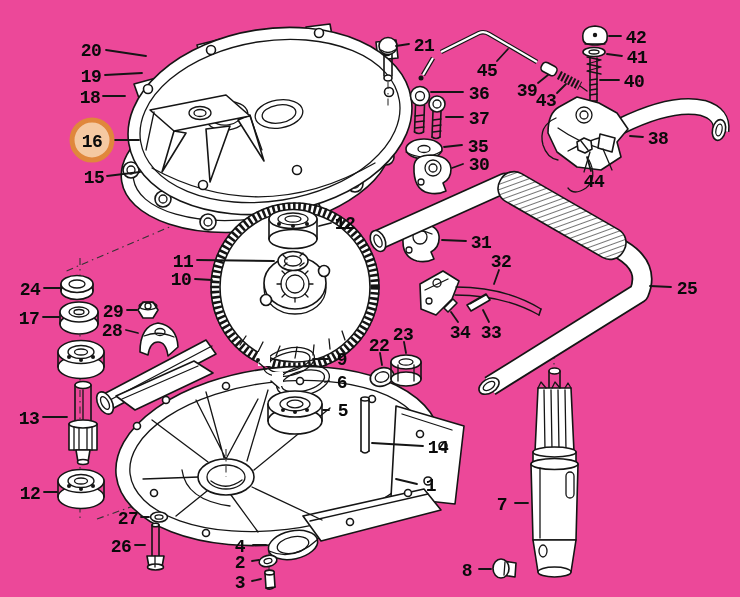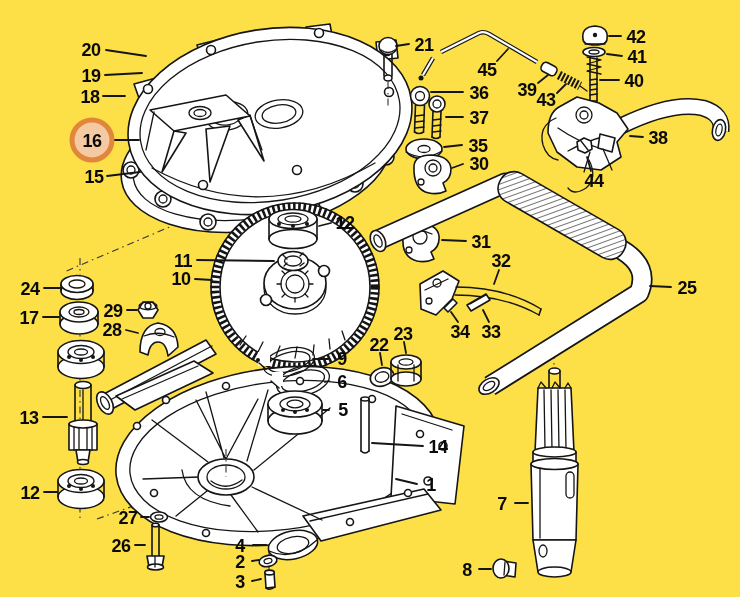--- a/index.html
+++ b/index.html
@@ -1,17 +1,17 @@
 <!DOCTYPE html>
 <html><head>
 <meta charset="utf-8">
 <style>
   html,body{margin:0;padding:0;background:#ffffff;}
-  .stage{position:relative;width:740px;height:597px;background:#fde047;overflow:hidden;
-         font-family:Liberation Sans, sans-serif;}
+  .stage{position:relative;width:740px;height:597px;background:#ec4899;overflow:hidden;
+         font-family:Liberation Mono, monospace;}
   svg{display:block}
   .ln{fill:none;stroke:#151515;stroke-width:1.6;stroke-linecap:round;stroke-linejoin:round}
   .fn{fill:none;stroke:#151515;stroke-width:1.3;stroke-linecap:round;stroke-linejoin:round}
   .fw{fill:#ffffff;stroke:#151515;stroke-width:1.6;stroke-linejoin:round}
   .dot{fill:#151515;stroke:none}
   .dash{fill:none;stroke:#333;stroke-width:1.1;stroke-dasharray:7 4 1.5 4}
   .teeth{fill:none;stroke:#151515;stroke-width:9;stroke-dasharray:2.6 2.6}
   .tubeK{fill:none;stroke:#151515;stroke-linecap:butt;stroke-linejoin:round}
   .tubeW{fill:none;stroke:#ffffff;stroke-linecap:butt;stroke-linejoin:round}
   .coil{fill:none;stroke:#151515;stroke-width:9;stroke-dasharray:2 1.8}

